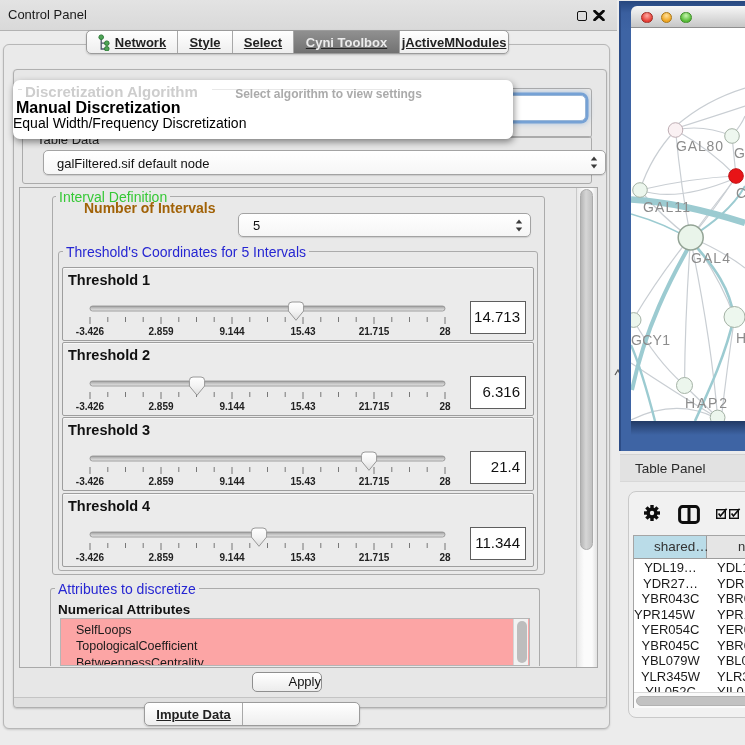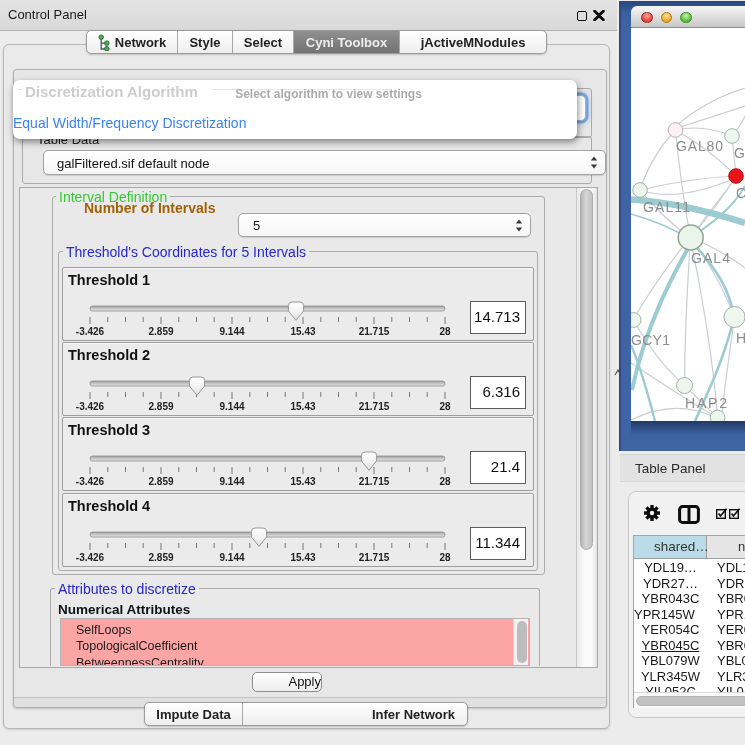--- a/index.html
+++ b/index.html
@@ -1,21 +1,21 @@
 <!DOCTYPE html>
 <html><head><meta charset="utf-8">
 <style>
 html,body{margin:0;padding:0;}
 body{width:745px;height:745px;background:#ececec;font-family:"Liberation Sans",sans-serif;position:relative;overflow:hidden;}
 .abs{position:absolute;}
 .gb{position:absolute;border:1px solid #ababab;border-radius:3px;}
 .gbt{position:absolute;padding:0 3px;font-size:14px;line-height:14px;}
 .combo{position:absolute;background:linear-gradient(#ffffff,#f6f6f6);border:1px solid #a3a3a3;border-radius:5px;box-shadow:0 1px 1px rgba(0,0,0,0.12);font-size:13px;color:#111;margin-left:20px;}
 .carr{position:absolute;right:7px;top:50%;margin-top:-6.5px;width:8px;height:13px;}
-.seg{position:absolute;display:flex;border:1px solid #9b9b9b;border-radius:5px;background:linear-gradient(#ffffff,#eeeeee);box-shadow:0 1px 2px rgba(0,0,0,0.18);font-size:13px;font-weight:600;color:#222;overflow:hidden;}
+.seg{position:absolute;display:flex;border:1px solid #9b9b9b;border-radius:5px;background:linear-gradient(#ffffff,#eeeeee);box-shadow:0 1px 2px rgba(0,0,0,0.18);font-size:13px;font-weight:600;color:#222;overflow:hidden;text-decoration:underline;}
 .seg>div{display:flex;align-items:center;justify-content:center;border-right:1px solid #a8a8a8;white-space:nowrap;}
 .seg>div:last-child{border-right:none;}
 .seg>div.sel{background:linear-gradient(#909090,#727272);color:#ececec;}
 .tpanel{position:absolute;border:1px solid #9e9e9e;background:#ebebeb;border-radius:2px;box-shadow:inset 0 1px 0 #f8f8f8;}
 .thl{position:absolute;font-size:14.5px;font-weight:bold;color:#111;}
 .vbox{position:absolute;background:#fff;border:1.5px solid #5e5e5e;font-size:15px;color:#111;text-align:right;}
 </style></head><body>
 
 <div class="abs" style="left:0;top:0;width:617px;height:30px;background:linear-gradient(#e3e3e3,#d9d9d9);border-bottom:1px solid #b2b2b2;"></div>
 <div class="abs" style="left:8px;top:7px;font-size:13px;color:#1a1a1a;">Control Panel</div>
@@ -29,21 +29,21 @@
 <div class="seg" style="left:86px;top:30px;height:22px;">
 <div style="width:90px;"><svg width="12" height="17" viewBox="0 0 12 17" style="margin-right:5px;">
         <path d="M3.2 3.5 V15 H8.8 M3.2 9.2 H8.8" stroke="#4a5568" stroke-width="1.3" fill="none"></path>
         <circle cx="3.2" cy="3.2" r="2.3" fill="#4fa557" stroke="#2e7a38"></circle>
         <circle cx="8.8" cy="9.2" r="2.3" fill="#4fa557" stroke="#2e7a38"></circle>
         <circle cx="8.8" cy="14.8" r="2.3" fill="#4fa557" stroke="#2e7a38"></circle>
       </svg>Network</div>
 <div style="width:54px;">Style</div>
 <div style="width:60px;">Select</div>
 <div class="sel" style="width:105px;">Cyni Toolbox</div>
-<div style="width:146px;">jActiveMNodules</div>
+<div style="width:108px;">jActiveMNodules</div>
 </div>
 <div class="gb" style="left:22px;top:88px;width:568px;height:48px;"></div>
 <div class="abs" style="left:30px;top:95px;width:556px;height:26px;background:#fff;border:1px solid #98b6d8;border-radius:5px;box-shadow:0 0 0 2.5px rgba(100,150,210,0.8),0 0 5px 3px rgba(110,160,215,0.45);box-sizing:border-box;"></div>
 <div class="gb" style="left:22px;top:136px;width:568px;height:46px;"></div>
 <div class="gbt" style="left:34px;top:133px;color:#222;background:#e7e7e7;font-size:13px;">Table Data</div>
 <div class="combo" style="left:23px;top:150px;width:563px;height:25px;box-sizing:border-box;">
 <div style="position:absolute;left:13px;top:4.5px;">galFiltered.sif default node</div>
 <svg class="carr" width="8" height="13" viewBox="0 0 8 13">
       <path d="M4 0.5 L7.2 4.5 H0.8 Z" fill="#3a3a3a"></path>
       <path d="M4 12.5 L0.8 8.5 H7.2 Z" fill="#3a3a3a"></path>
@@ -257,28 +257,28 @@
 <div class="abs" style="left:58px;top:602px;font-size:13.5px;font-weight:bold;color:#111;">Numerical Attributes</div>
 <div class="abs" style="left:60px;top:618px;width:470px;height:48px;background:#fca5a5;border:1px solid #b5b5b5;box-sizing:border-box;overflow:hidden;">
 <div style="position:absolute;left:15px;top:3px;font-size:12.5px;color:#1a1a1a;line-height:16.4px;">SelfLoops<br>TopologicalCoefficient<br>BetweennessCentrality</div>
 <div style="position:absolute;right:1px;top:0;width:14px;height:46px;background:#f2f2f2;border-left:1px solid #d5d5d5;"></div>
 <div style="position:absolute;right:2.5px;top:2px;width:10px;height:42px;background:#bdbdbd;border-radius:5px;"></div>
 </div>
 <div class="abs" style="left:252px;top:672px;width:68px;height:18px;background:linear-gradient(#ffffff,#ececec);border:1px solid #8f8f8f;border-radius:5px;font-size:13px;color:#111;text-align:right;line-height:17px;">Apply</div>
 <div class="seg" style="left:144px;top:702px;height:22px;">
 <div style="width:97px;">Impute Data</div>
 <div class="sel" style="width:116px;margin-top:34px;">Discretize Data</div>
-<div style="width:107px;">Infer Network</div>
-</div>
-<div class="abs" style="left:13px;top:80px;width:564px;height:59px;background:#ffffff;border-radius:7px;box-shadow:1px 3px 7px rgba(0,0,0,0.45);z-index:50;">
+</div>
+<div class="abs" style="left:13px;top:80px;width:500px;height:59px;background:#ffffff;border-radius:7px;box-shadow:1px 3px 7px rgba(0,0,0,0.45);z-index:50;">
 <div style="position:absolute;left:5px;top:8.5px;width:4px;height:1px;background:#dedede;"></div>
     <div style="position:absolute;left:199px;top:8.5px;width:180px;height:1px;background:#e8e8e8;"></div>
     <div style="position:absolute;left:12px;top:2.5px;font-size:15px;font-weight:bold;color:#cdcdcd;">Discretization Algorithm</div>
 <div style="position:absolute;left:218px;top:7px;width:195px;text-align:center;font-size:12px;font-weight:bold;color:#ababab;">Select algorithm to view settings</div>
-<div style="position:absolute;left:0px;top:35px;font-size:14px;color:#3b82f6;">Equal Width/Frequency Discretization</div>
+<div style="position:absolute;left:3px;top:19px;font-size:16px;font-weight:bold;color:#000;">Manual Discretization</div>
+<div style="position:absolute;left:0px;top:35px;font-size:14px;color:#000000;">Equal Width/Frequency Discretization</div>
 </div>
 <svg class="abs" style="left:614px;top:369px;" width="8" height="8" viewBox="0 0 8 8">
     <path d="M1 6 L4 1 L6 5" stroke="#555" stroke-width="1.2" fill="none"></path>
   </svg>
 <div class="abs" style="left:619px;top:1px;width:126px;height:450px;background:linear-gradient(#27477e,#3a5f9f 12px,#3e64a4 30px,#3e64a4);"></div>
 <div class="abs" style="left:631px;top:6px;width:114px;height:22px;background:linear-gradient(#f7f7f7,#c7c7c7);border-bottom:1px solid #8f8f8f;border-radius:6px 0 0 0;box-sizing:border-box;"></div>
 <div class="abs" style="left:641.2px;top:11.5px;width:11.5px;height:11.5px;border-radius:50%;background:radial-gradient(circle at 50% 30%, #ffaaa2, #e53c33 70%);border:0.8px solid #9f2a24;box-sizing:border-box;"></div>
 <div class="abs" style="left:660.8px;top:11.5px;width:11.5px;height:11.5px;border-radius:50%;background:radial-gradient(circle at 50% 30%, #ffe09a, #efa41f 70%);border:0.8px solid #a87716;box-sizing:border-box;"></div>
 <div class="abs" style="left:680.2px;top:11.5px;width:11.5px;height:11.5px;border-radius:50%;background:radial-gradient(circle at 50% 30%, #c6f5ae, #54ba35 70%);border:0.8px solid #3c8c26;box-sizing:border-box;"></div>
 <svg class="abs" style="left:631px;top:28px;z-index:2;" width="114" height="393" viewBox="0 0 114 393">
@@ -378,21 +378,21 @@
 <div class="abs" style="left:634px;top:560.0px;width:73px;height:15.5px;font-size:13px;color:#1a1a1a;text-align:center;line-height:15.5px;">YDL19…</div>
 <div class="abs" style="left:717px;top:560.0px;width:40px;height:15.5px;font-size:13px;color:#1a1a1a;line-height:15.5px;">YDL1</div>
 <div class="abs" style="left:634px;top:575.5px;width:73px;height:15.5px;font-size:13px;color:#1a1a1a;text-align:center;line-height:15.5px;">YDR27…</div>
 <div class="abs" style="left:717px;top:575.5px;width:40px;height:15.5px;font-size:13px;color:#1a1a1a;line-height:15.5px;">YDR2</div>
 <div class="abs" style="left:634px;top:591.0px;width:73px;height:15.5px;font-size:13px;color:#1a1a1a;text-align:center;line-height:15.5px;">YBR043C</div>
 <div class="abs" style="left:717px;top:591.0px;width:40px;height:15.5px;font-size:13px;color:#1a1a1a;line-height:15.5px;">YBR0</div>
 <div class="abs" style="left:634px;top:606.5px;width:73px;height:15.5px;font-size:13px;color:#1a1a1a;line-height:15.5px;">YPR145W</div>
 <div class="abs" style="left:717px;top:606.5px;width:40px;height:15.5px;font-size:13px;color:#1a1a1a;line-height:15.5px;">YPR1</div>
 <div class="abs" style="left:634px;top:622.0px;width:73px;height:15.5px;font-size:13px;color:#1a1a1a;text-align:center;line-height:15.5px;">YER054C</div>
 <div class="abs" style="left:717px;top:622.0px;width:40px;height:15.5px;font-size:13px;color:#1a1a1a;line-height:15.5px;">YER0</div>
-<div class="abs" style="left:634px;top:637.5px;width:73px;height:15.5px;font-size:13px;color:#1a1a1a;text-align:center;line-height:15.5px;text-decoration:underline;">YBR045C</div>
+<div class="abs" style="left:634px;top:637.5px;width:73px;height:15.5px;font-size:13px;color:#1a1a1a;text-align:center;line-height:15.5px;">YBR045C</div>
 <div class="abs" style="left:717px;top:637.5px;width:40px;height:15.5px;font-size:13px;color:#1a1a1a;line-height:15.5px;">YBR0</div>
 <div class="abs" style="left:634px;top:653.0px;width:73px;height:15.5px;font-size:13px;color:#1a1a1a;text-align:center;line-height:15.5px;">YBL079W</div>
 <div class="abs" style="left:717px;top:653.0px;width:40px;height:15.5px;font-size:13px;color:#1a1a1a;line-height:15.5px;">YBL0</div>
 <div class="abs" style="left:634px;top:668.5px;width:73px;height:15.5px;font-size:13px;color:#1a1a1a;text-align:center;line-height:15.5px;">YLR345W</div>
 <div class="abs" style="left:717px;top:668.5px;width:40px;height:15.5px;font-size:13px;color:#1a1a1a;line-height:15.5px;">YLR3</div>
 <div class="abs" style="left:634px;top:684.0px;width:73px;height:15.5px;font-size:13px;color:#1a1a1a;text-align:center;line-height:15.5px;">YIL052C</div>
 <div class="abs" style="left:717px;top:684.0px;width:40px;height:15.5px;font-size:13px;color:#1a1a1a;line-height:15.5px;">YIL0</div>
 <div class="abs" style="left:634px;top:692px;width:111px;height:15.5px;background:#fafafa;border-top:1px solid #d8d8d8;box-sizing:border-box;"></div>
 <div class="abs" style="left:636px;top:696px;width:120px;height:10px;background:#c2c2c2;border:1px solid #b2b2b2;border-radius:5px;box-sizing:border-box;"></div>
 </body></html>

